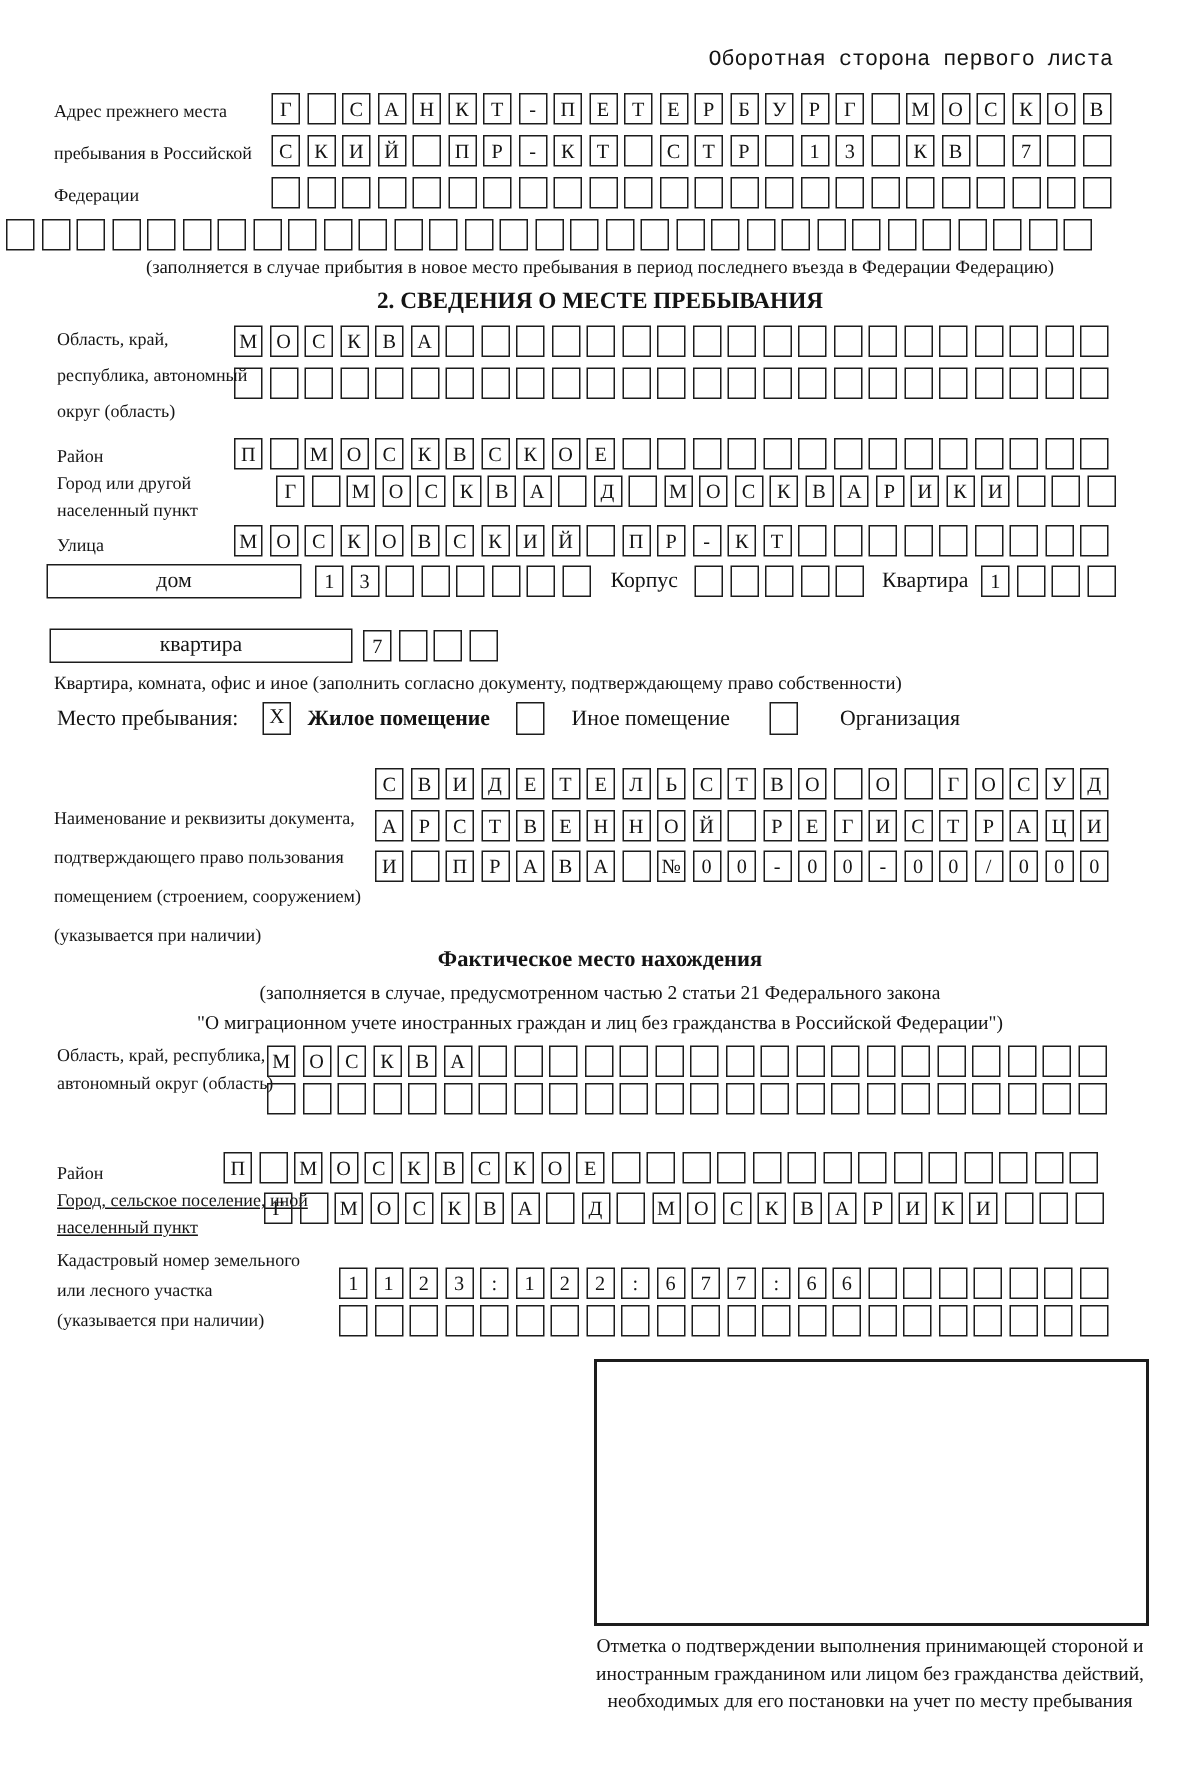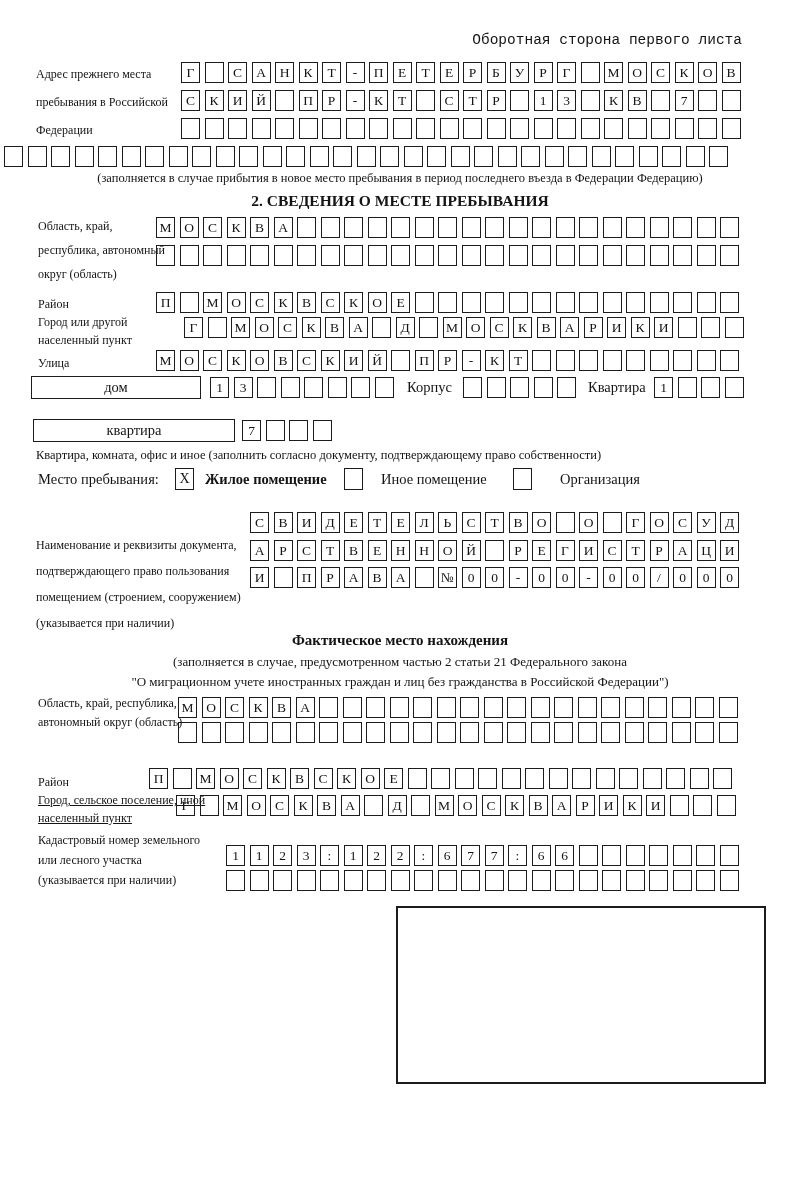--- a/index.html
+++ b/index.html
@@ -572,14 +572,15 @@
       <span class="cb">&nbsp;</span>
       <span class="cb">&nbsp;</span>
       <span class="cb">&nbsp;</span>
       <span class="cb">&nbsp;</span>
       <span class="cb">&nbsp;</span>
       <span class="cb">&nbsp;</span>
       <span class="cb">&nbsp;</span>
     </div>
 
   <div class="stamp-box" style="left:396px;top:906px;width:366px;height:174px;"></div>
+  <div class="stamp-cap" style="left:394px;top:1088px;width:372px;">Отметка о подтверждении выполнения принимающей стороной и иностранным гражданином или лицом без гражданства действий, необходимых для его постановки на учет по месту пребывания</div>
 
 </div>
 
 </body></html>

